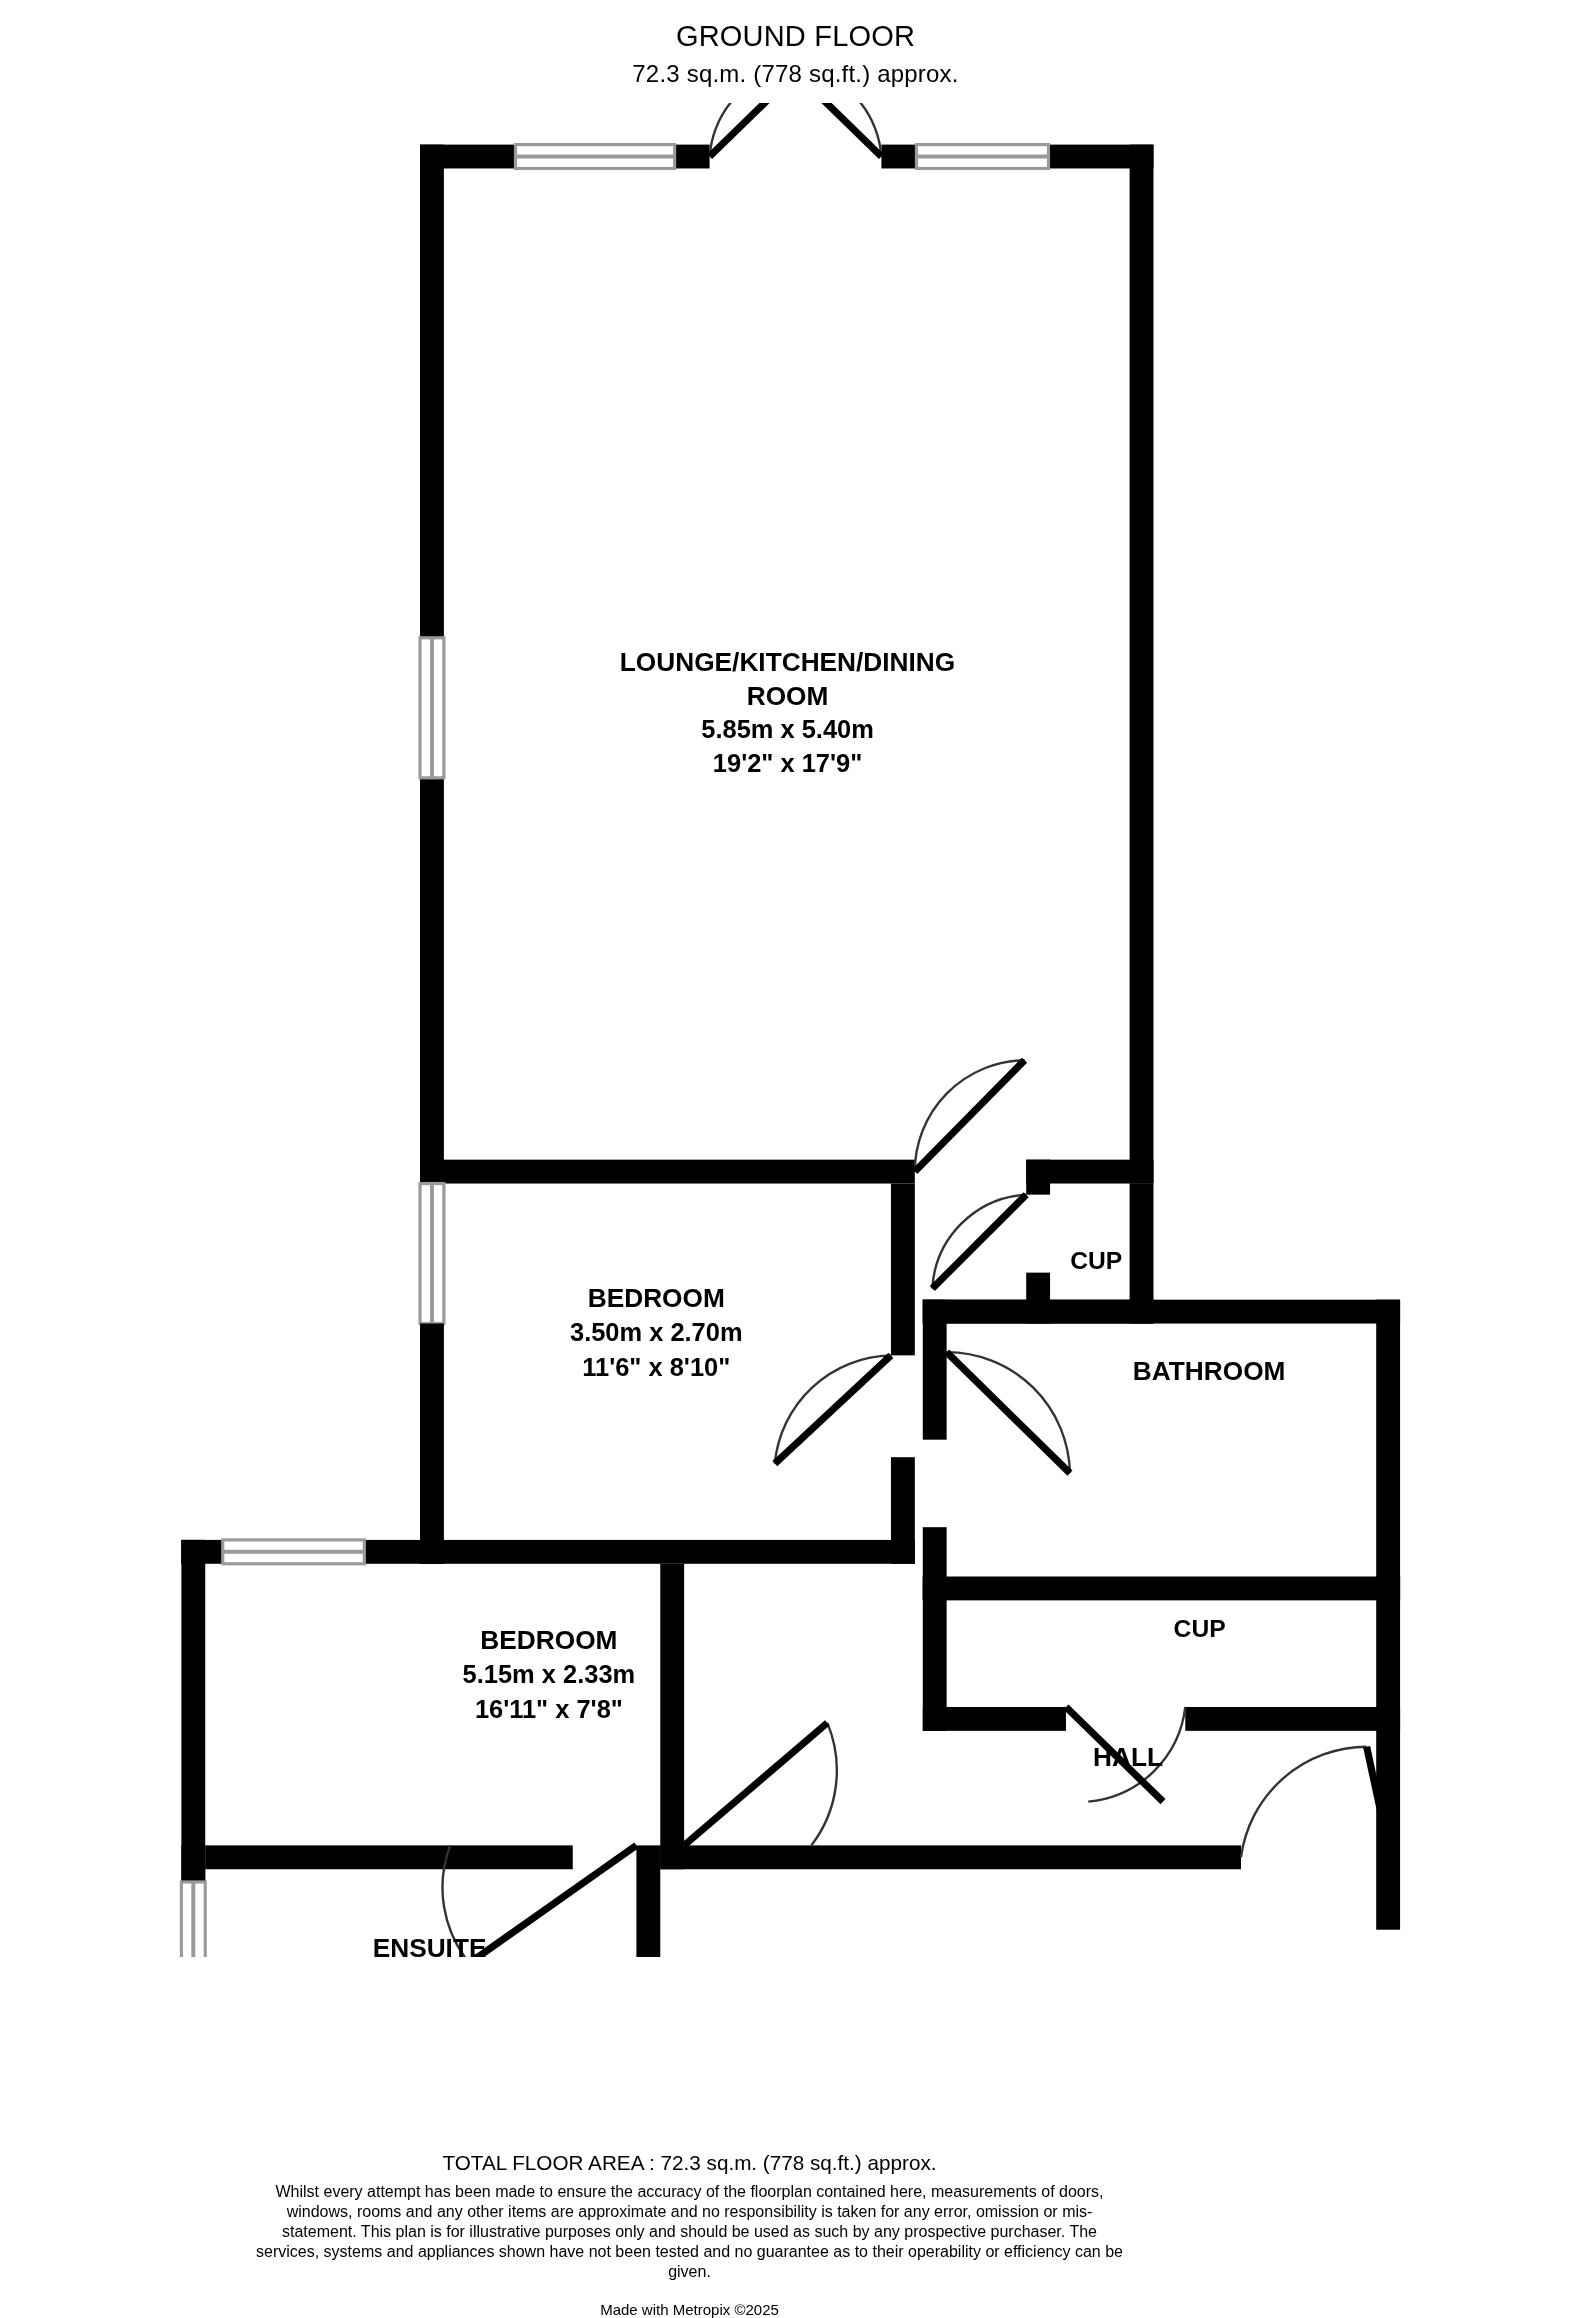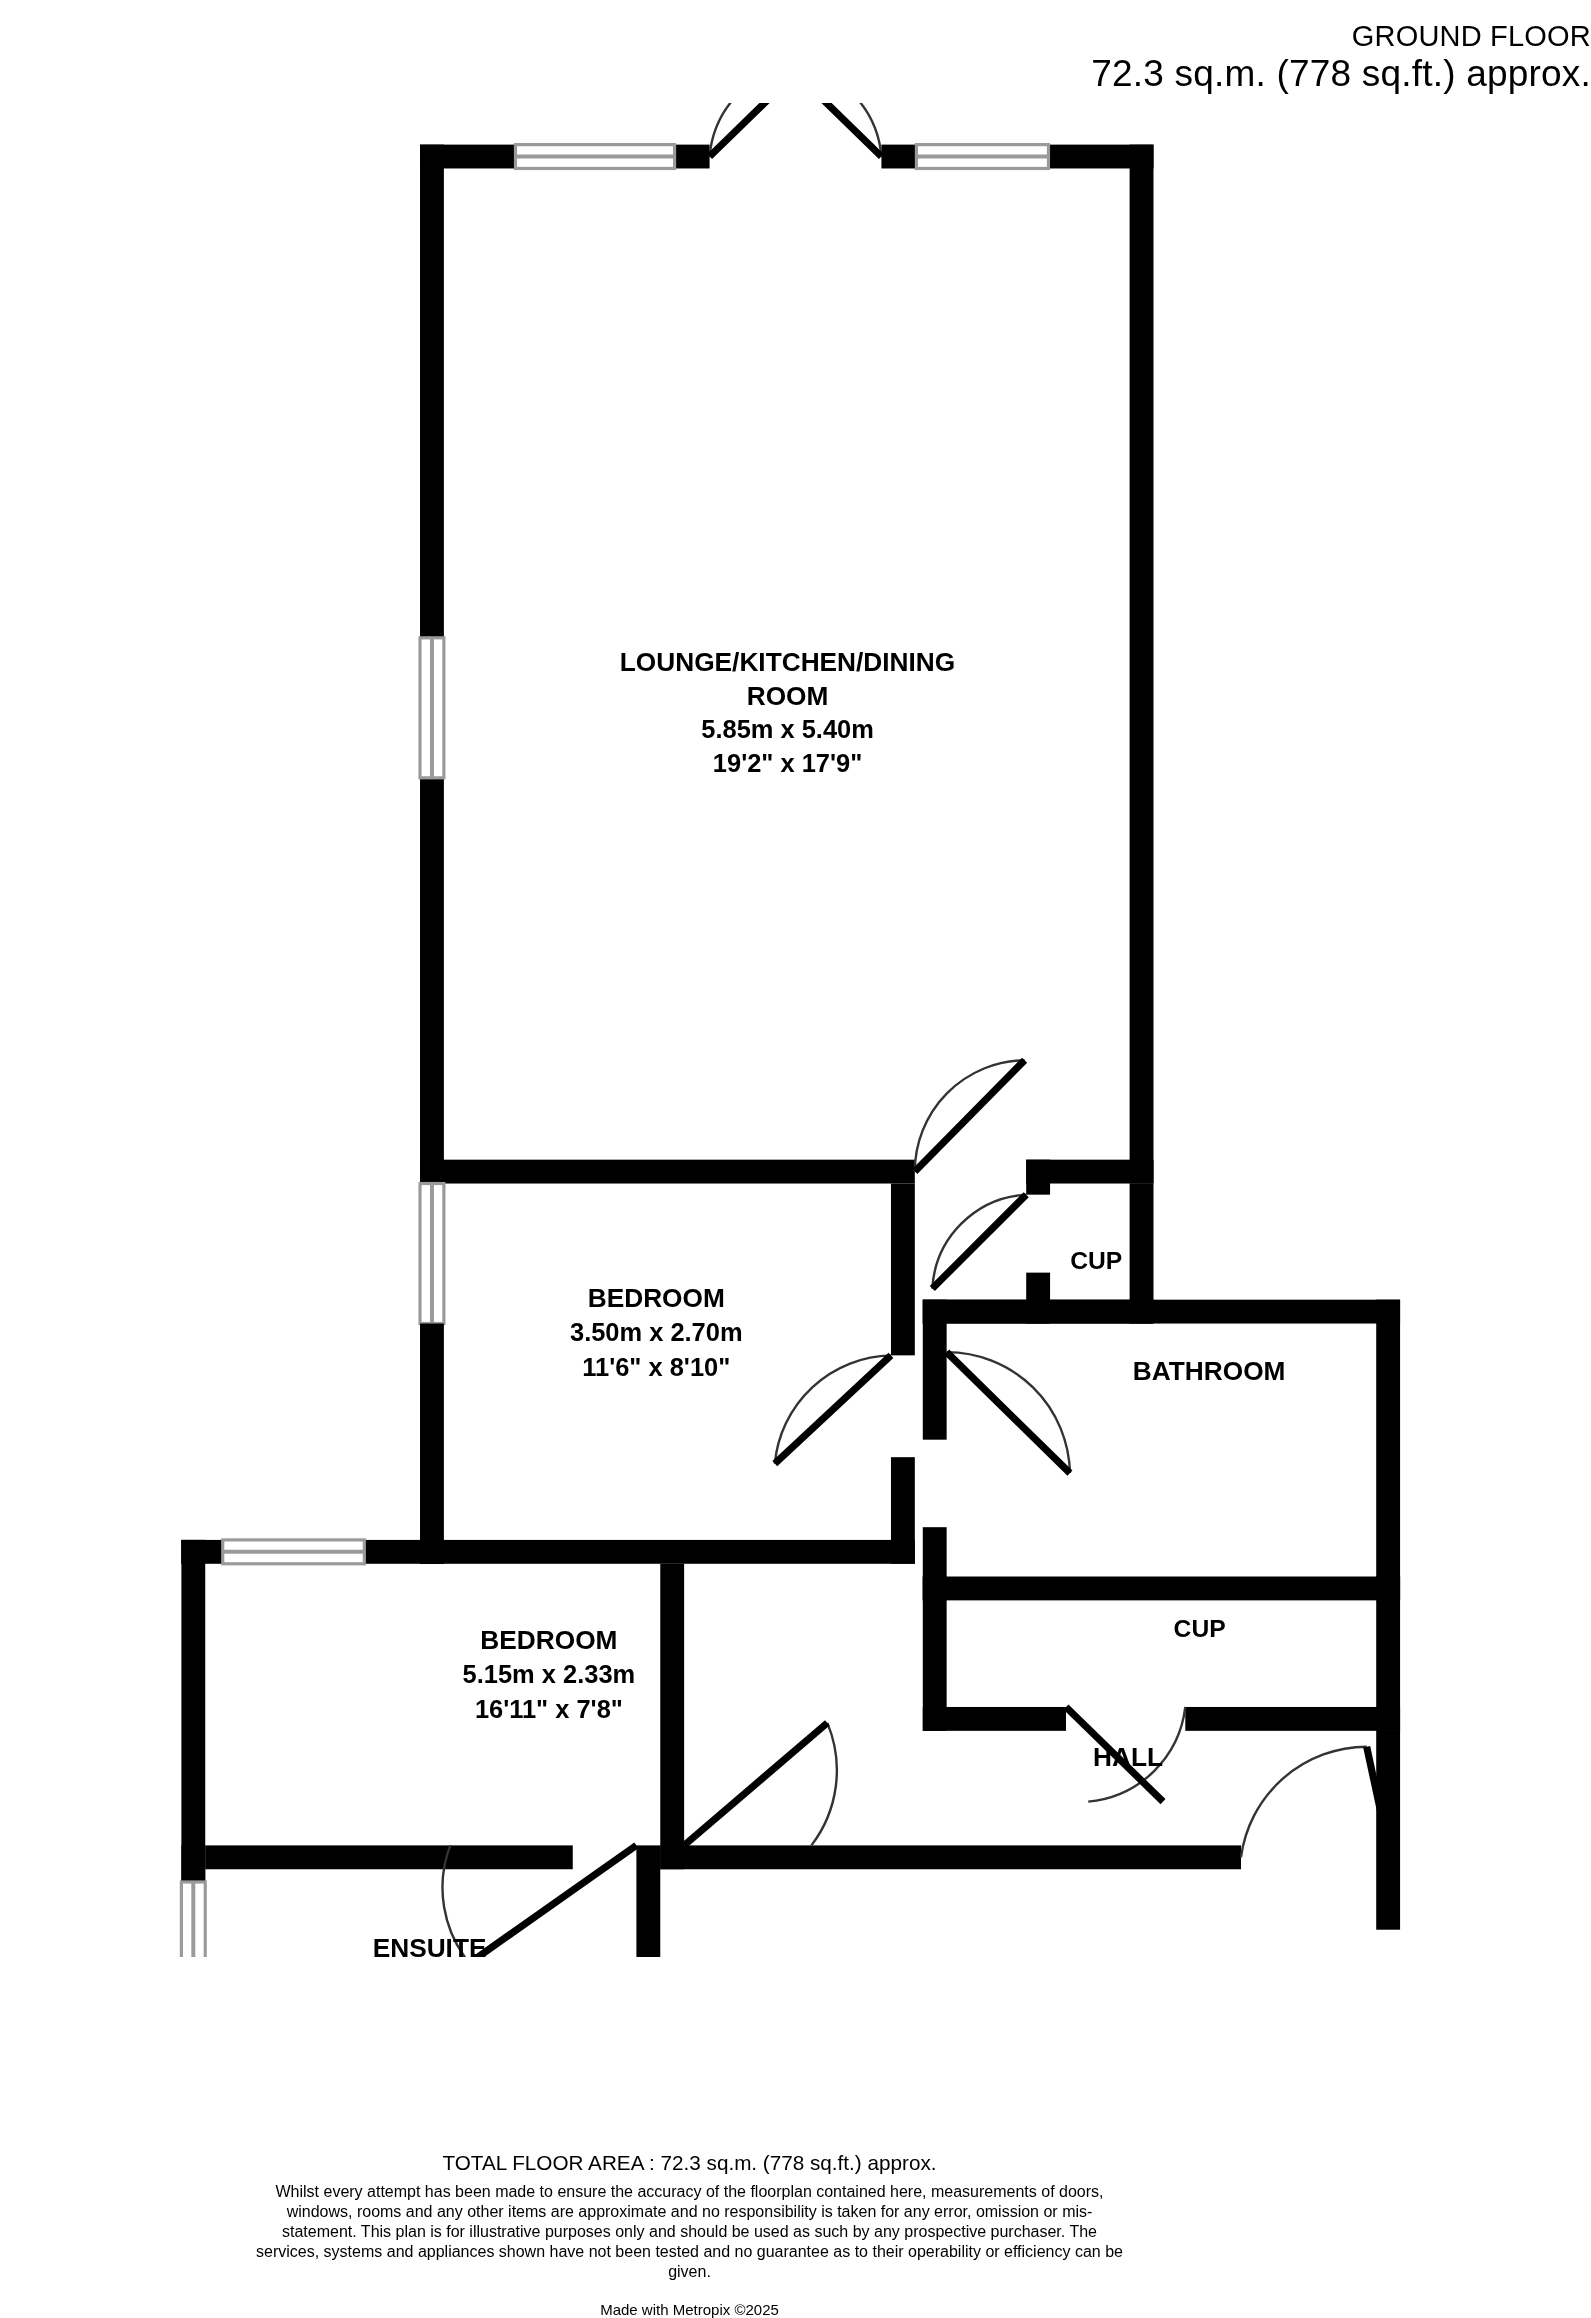--- a/index.html
+++ b/index.html
@@ -20,30 +20,30 @@
     position: absolute;
     inset: 0;
     background: #ffffff;
   }
   
   .header {
     position: absolute;
     top: 17.5px;
     left: 0;
     width: 1591px;
-    text-align: right;
+    text-align: center;
   }
   .header .line1 {
     font-size: 29px;
     letter-spacing: 0.2px;
     line-height: 37px;
     white-space: pre;
   }
   .header .line2 {
-    font-size: 37px;
+    font-size: 24px;
     letter-spacing: 0.2px;
     line-height: 37px;
     white-space: pre;
   }
   
   #plan-wrap {
     position: absolute;
     left: 0;
     top: 103px;
     width: 1591px;

